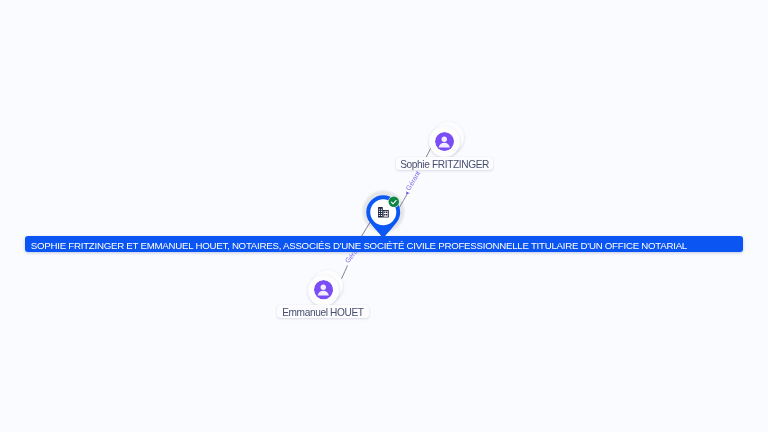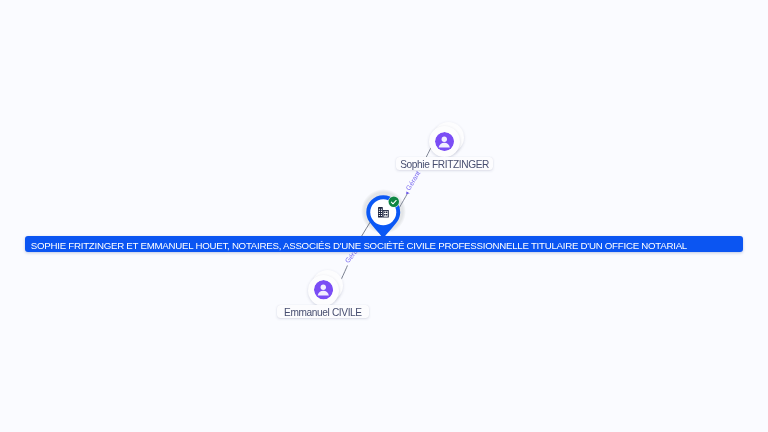--- a/index.html
+++ b/index.html
@@ -120,16 +120,16 @@
     <div class="person-back" style="left:4.3px;top:-4.3px;"></div>
     <div class="person-front">
       <svg class="avatar" viewBox="0 0 24 24">
         <circle cx="12" cy="12" r="12" fill="#7b4df5"></circle>
         <circle cx="11.6" cy="9.1" r="3.35" fill="#f2eeff"></circle>
         <path d="M11.6 13.6 C 8.0 13.6 5.3 16.1 4.6 19.3 L 18.6 19.3 C 17.9 16.1 15.2 13.6 11.6 13.6 Z" fill="#f2eeff"></path>
       </svg>
     </div>
   </div>
   <div class="pill" style="left:276.7px;top:305.2px;width:92.4px;height:12.7px;padding-top:3.1px;box-sizing:border-box;">
-    <span>Emmanuel CIVILE</span>
+    <span>Emmanuel HOUET</span>
   </div>
 
 </div>
 
 </body></html>

